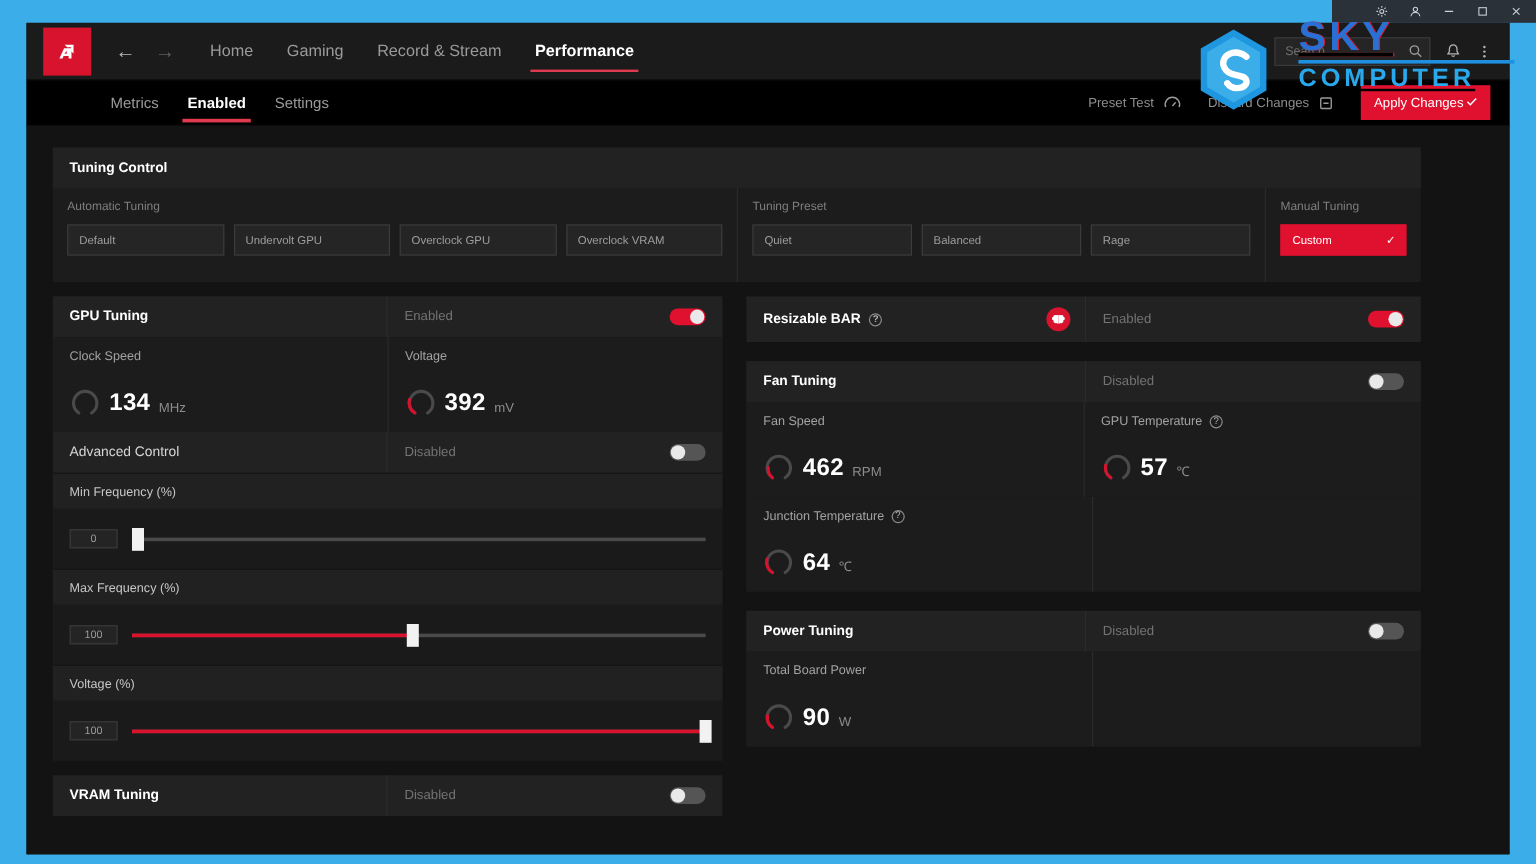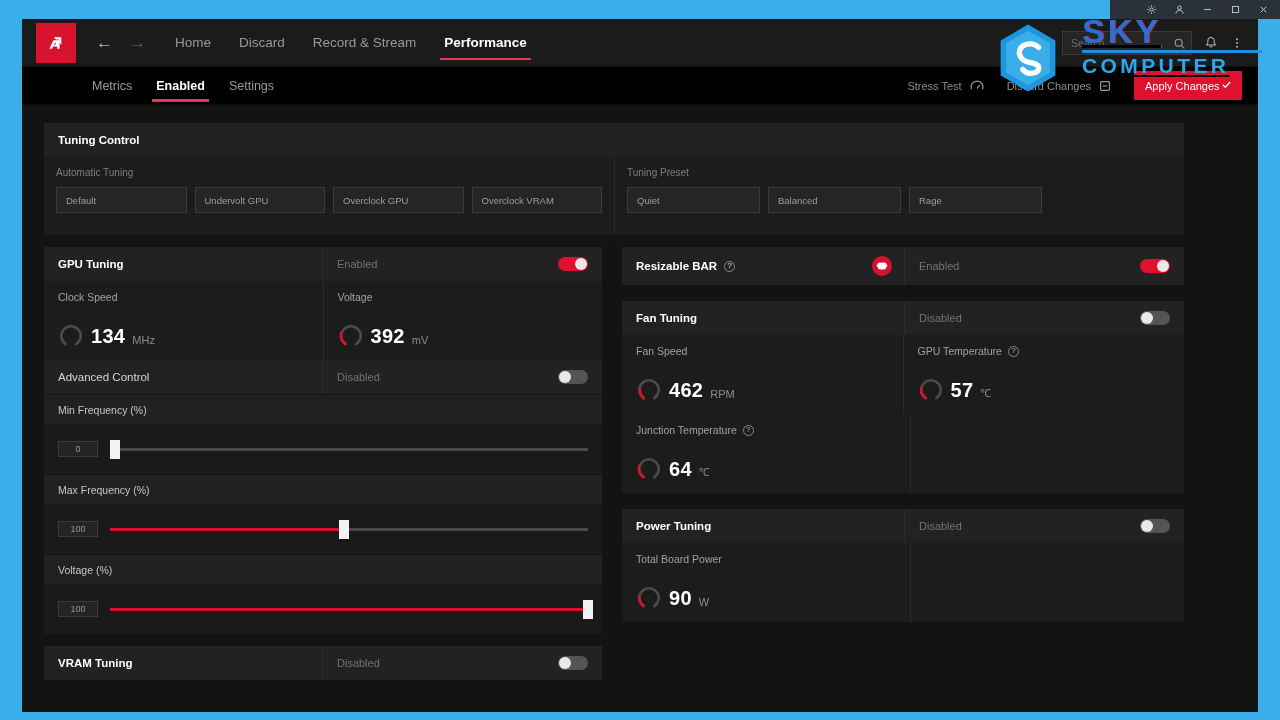--- a/index.html
+++ b/index.html
@@ -300,21 +300,21 @@
           <path d="M8 23h3.2l1.1-2.6h5.2V23h2.9V12.6h-7.6L8 23zm7.5-7.8v3h-2.3l2.3-3z" fill="#fff"></path>
           <path d="M22.5 9h-9.1l2.6 2.6h4v4L22.5 18V9z" fill="#fff"></path>
         </svg>
       </div>
       <div class="nav-arrows">
         <span class="nav-arrow">←</span>
         <span class="nav-arrow disabled">→</span>
       </div>
       <div class="nav-links">
         <div class="nav-link">Home</div>
-        <div class="nav-link">Discard</div>
+        <div class="nav-link">Gaming</div>
         <div class="nav-link">Record &amp; Stream</div>
         <div class="nav-link active">Performance</div>
       </div>
       <div class="topbar-right">
         <div class="search-box">
           <input type="text" placeholder="Search" style="">
           <span class="search-ic">
             <svg width="13" height="13" viewBox="0 0 16 16">
                 <circle cx="7" cy="7" r="4.3" fill="none" stroke="#9a9a9a" stroke-width="1.4"></circle>
                 <path d="M10.2 10.2L14 14" stroke="#9a9a9a" stroke-width="1.4"></path>
@@ -338,21 +338,21 @@
     </div>
 
     <div class="subnav">
       <div class="subnav-links">
         <div class="subnav-link">Metrics</div>
         <div class="subnav-link active">Enabled</div>
         <div class="subnav-link">Settings</div>
       </div>
       <div class="subnav-right">
         <div class="snr-item">
-          <span>Stress Test</span>
+          <span>Preset Test</span>
           <span class="gl">
             <svg width="16" height="16" viewBox="0 0 20 20">
                 <path d="M3 14a7.5 7.5 0 1114 0" fill="none" stroke="#9b9b9b" stroke-width="1.5"></path>
                 <path d="M10 13l3.4-4" stroke="#9b9b9b" stroke-width="1.5"></path>
               </svg>
           </span>
         </div>
         <div class="snr-item">
           <span>Discard Changes</span>
           <span class="gl">
@@ -388,20 +388,29 @@
             </div>
           </div>
           <div class="tc-col tc-preset">
             <div class="tc-label">Tuning Preset</div>
             <div class="tc-btns">
               <div class="tc-btn">Quiet</div>
               <div class="tc-btn">Balanced</div>
               <div class="tc-btn">Rage</div>
             </div>
           </div>
+          <div class="tc-col tc-manual">
+            <div class="tc-label">Manual Tuning</div>
+            <div class="tc-btns">
+              <div class="tc-btn custom">
+                <span>Custom</span>
+                <span>✓</span>
+              </div>
+            </div>
+          </div>
         </div>
       </div>
 
       <div class="cols">
 
         <div class="col-left">
 
           <div class="card">
             <div class="p-head">
               <div class="ttl">GPU Tuning</div>

